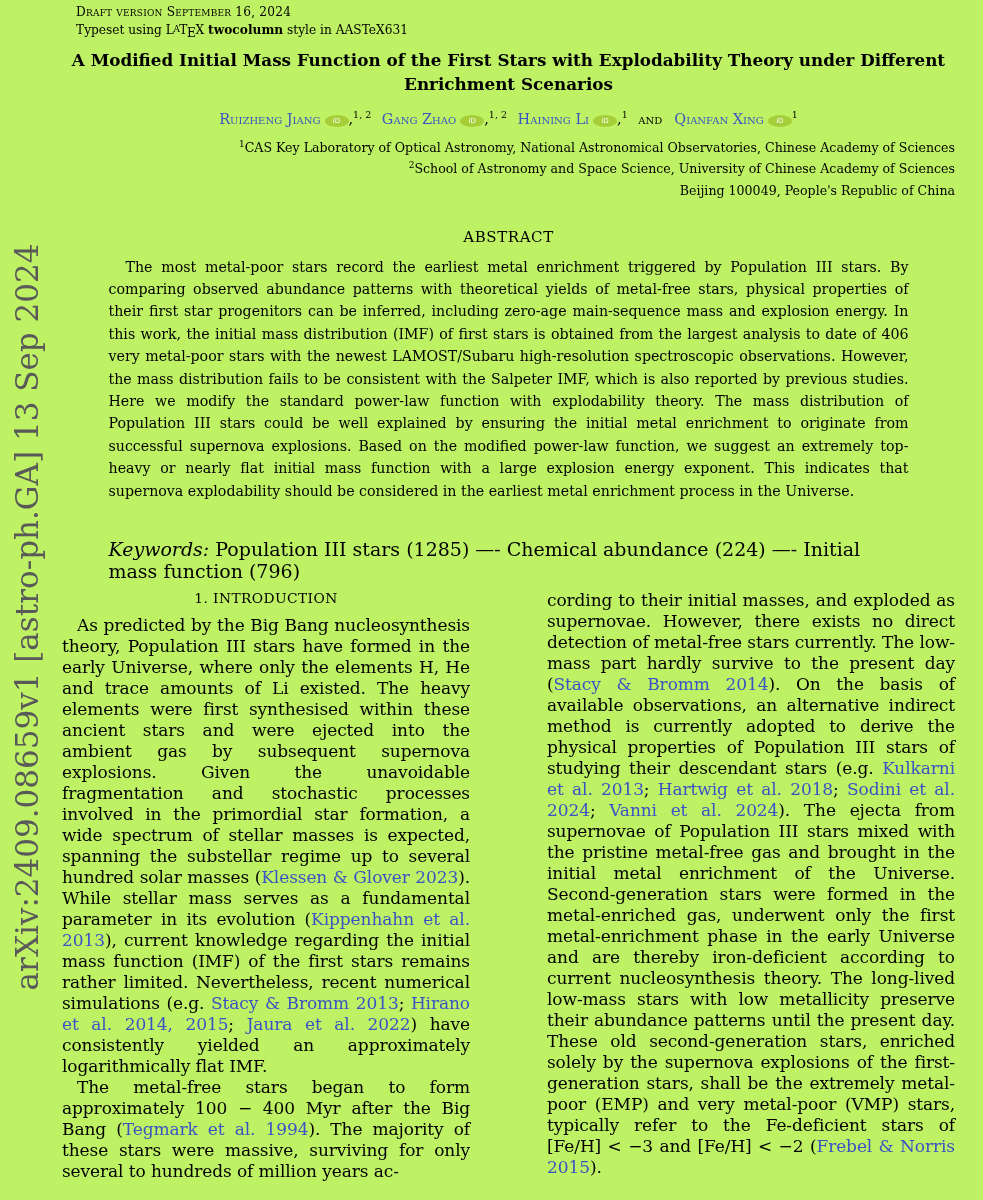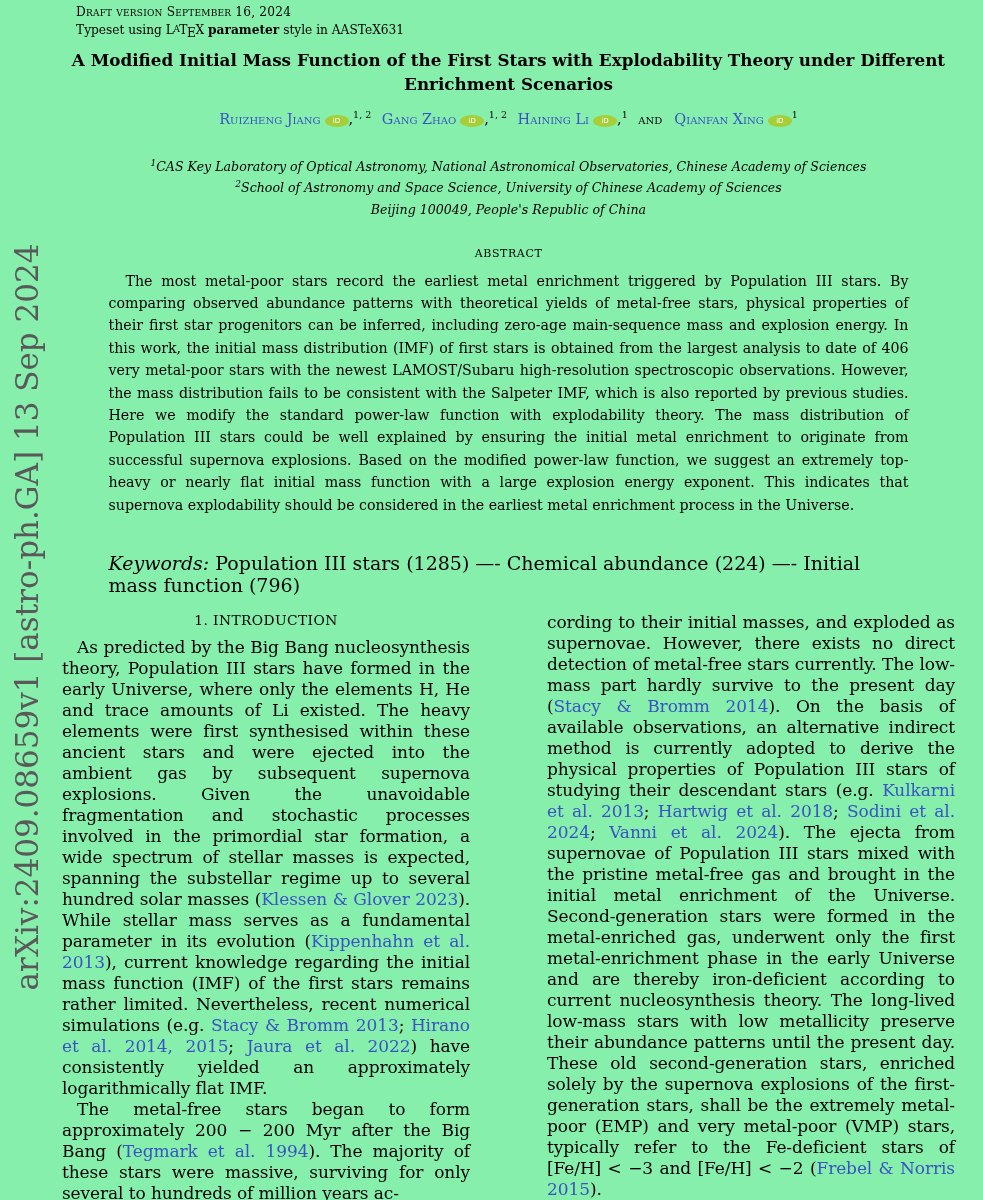--- a/index.html
+++ b/index.html
@@ -3,21 +3,21 @@
 <meta charset="utf-8">
 <style>
   :root{
     --link:#3a53c4;
     --arxiv_gray:#595959;
     --orcid_green:#a6ce39;
     --text:#000000;
   }
   html,body{margin:0;padding:0;background:#ffffff;}
   .page{
-    position:relative;width:983px;height:1200px;background:#86efac;overflow:hidden;
+    position:relative;width:983px;height:1200px;background:#bef264;overflow:hidden;
     font-family:"DejaVu Serif","Liberation Serif",serif;color:var(--text);
   }
   
   .top-header{position:absolute;top:3px;left:76px;font-size:12.2px;line-height:1.5;}
   .draft-line{font-variant:small-caps;letter-spacing:0.2px;}
   .typeset-line{margin-top:0px;}
   .seg-bold{font-weight:bold;}
   .seg-latex-a{font-size:0.72em;vertical-align:0.32em;margin:0 -0.06em;}
   .seg-latex-e{vertical-align:-0.24em;margin:0 -0.03em;}
   
@@ -37,44 +37,44 @@
   .author-prefix:not(:empty){margin-right:12px;}
   .author-name{color:var(--link);}
   .author-sep{color:var(--text);}
   .author-sup{font-size:9.5px;font-variant:normal;}
   .orcid-icon{
     display:inline-block;width:24px;height:12px;border-radius:50%;
     background:var(--orcid_green);color:#fff;font-size:7px;line-height:12px;
     text-align:center;font-family:"DejaVu Sans","Liberation Sans",sans-serif;
     font-variant:normal;font-style:normal;vertical-align:1px;margin-left:4px;
   }
-  .affils{margin-top:29px;text-align:center;font-style:italic;font-size:12.6px;line-height:1.62;}
+  .affils{margin-top:10px;text-align:right;font-size:12.6px;line-height:1.62;}
   .affil-sup{font-size:9px;}
-  .abstract-heading{margin-top:26px;text-align:center;font-size:11px;letter-spacing:0.6px;}
+  .abstract-heading{margin-top:26px;text-align:center;font-size:15px;letter-spacing:0.6px;}
   .abstract-text{
     margin:10px auto 9px;width:800px;text-align:justify;
     font-size:14.2px;line-height:22.4px;text-indent:17px;hyphens:auto;
   }
   .keywords{margin:36px auto 0;width:800px;font-size:19px;line-height:22px;}
   .kw-label{font-style:italic;}
-  .columns{display:flex;gap:77px;margin-top:16px;}
+  .columns{display:flex;gap:77px;margin-top:8px;}
   .col{width:420px;}
   .section-heading{text-align:center;font-size:13.8px;letter-spacing:0.4px;margin:0 0 9px 0;}
   .para{margin:0;text-align:justify;font-size:17px;line-height:21px;letter-spacing:-0.1px;hyphens:auto;}
   .indent{text-indent:15px;}
   .seg-link{color:var(--link);}
 </style>
 </head>
 <body>
 
 <div class="page">
 
   <div class="top-header">
     <div class="draft-line">Draft version September 16, 2024</div>
-    <div class="typeset-line"><span>Typeset using L</span><span class="seg-latex-a">A</span><span>T</span><span class="seg-latex-e">E</span><span>X </span><span class="seg-bold">parameter</span><span> style in AASTeX631</span></div>
+    <div class="typeset-line"><span>Typeset using L</span><span class="seg-latex-a">A</span><span>T</span><span class="seg-latex-e">E</span><span>X </span><span class="seg-bold">twocolumn</span><span> style in AASTeX631</span></div>
   </div>
 
   <div class="arxiv-stamp">arXiv:2409.08659v1 [astro-ph.GA] 13 Sep 2024</div>
 
   <div class="doc">
 
     <h1 class="title">A Modified Initial Mass Function of the First Stars with Explodability Theory under Different Enrichment Scenarios</h1>
 
     <div class="authors">
       <span class="author"><span class="author-prefix"></span><span class="author-name">Ruizheng Jiang</span><span class="orcid-icon">iD</span><span class="author-sep">,</span><sup class="author-sup">1, 2</sup></span>
@@ -94,21 +94,21 @@
     <p class="abstract-text">The most metal-poor stars record the earliest metal enrichment triggered by Population III stars. By comparing observed abundance patterns with theoretical yields of metal-free stars, physical properties of their first star progenitors can be inferred, including zero-age main-sequence mass and explosion energy. In this work, the initial mass distribution (IMF) of first stars is obtained from the largest analysis to date of 406 very metal-poor stars with the newest LAMOST/Subaru high-resolution spectroscopic observations. However, the mass distribution fails to be consistent with the Salpeter IMF, which is also reported by previous studies. Here we modify the standard power-law function with explodability theory. The mass distribution of Population III stars could be well explained by ensuring the initial metal enrichment to originate from successful supernova explosions. Based on the modified power-law function, we suggest an extremely top-heavy or nearly flat initial mass function with a large explosion energy exponent. This indicates that supernova explodability should be considered in the earliest metal enrichment process in the Universe.</p>
 
     <div class="keywords">
       <span class="kw-label">Keywords:</span> <span class="kw-text">Population III stars (1285) —- Chemical abundance (224) —- Initial mass function (796)</span>
     </div>
 
     <div class="columns">
       <div class="col">
         <div class="section-heading">1. INTRODUCTION</div>
         <p class="para indent"><span>As predicted by the Big Bang nucleosynthesis theory, Population III stars have formed in the early Universe, where only the elements H, He and trace amounts of Li existed. The heavy elements were first synthesised within these ancient stars and were ejected into the ambient gas by subsequent supernova explosions. Given the unavoidable fragmentation and stochastic processes involved in the primordial star formation, a wide spectrum of stellar masses is expected, spanning the substellar regime up to several hundred solar masses (</span><span class="seg-link">Klessen &amp; Glover 2023</span><span>). While stellar mass serves as a fundamental parameter in its evolution (</span><span class="seg-link">Kippenhahn et al. 2013</span><span>), current knowledge regarding the initial mass function (IMF) of the first stars remains rather limited. Nevertheless, recent numerical simulations (e.g. </span><span class="seg-link">Stacy &amp; Bromm 2013</span><span>; </span><span class="seg-link">Hirano et al. 2014, 2015</span><span>; </span><span class="seg-link">Jaura et al. 2022</span><span>) have consistently yielded an approximately logarithmically flat IMF.</span></p>
-        <p class="para indent"><span>The metal-free stars began to form approximately 200 − 200 Myr after the Big Bang (</span><span class="seg-link">Tegmark et al. 1994</span><span>). The majority of these stars were massive, surviving for only several to hundreds of million years ac-</span></p>
+        <p class="para indent"><span>The metal-free stars began to form approximately 100 − 400 Myr after the Big Bang (</span><span class="seg-link">Tegmark et al. 1994</span><span>). The majority of these stars were massive, surviving for only several to hundreds of million years ac-</span></p>
       </div>
       <div class="col">
         <p class="para"><span>cording to their initial masses, and exploded as supernovae. However, there exists no direct detection of metal-free stars currently. The low-mass part hardly survive to the present day (</span><span class="seg-link">Stacy &amp; Bromm 2014</span><span>). On the basis of available observations, an alternative indirect method is currently adopted to derive the physical properties of Population III stars of studying their descendant stars (e.g. </span><span class="seg-link">Kulkarni et al. 2013</span><span>; </span><span class="seg-link">Hartwig et al. 2018</span><span>; </span><span class="seg-link">Sodini et al. 2024</span><span>; </span><span class="seg-link">Vanni et al. 2024</span><span>). The ejecta from supernovae of Population III stars mixed with the pristine metal-free gas and brought in the initial metal enrichment of the Universe. Second-generation stars were formed in the metal-enriched gas, underwent only the first metal-enrichment phase in the early Universe and are thereby iron-deficient according to current nucleosynthesis theory. The long-lived low-mass stars with low metallicity preserve their abundance patterns until the present day. These old second-generation stars, enriched solely by the supernova explosions of the first-generation stars, shall be the extremely metal-poor (EMP) and very metal-poor (VMP) stars, typically refer to the Fe-deficient stars of [Fe/H] &lt; −3 and [Fe/H] &lt; −2 (</span><span class="seg-link">Frebel &amp; Norris 2015</span><span>).</span></p>
       </div>
     </div>
 
   </div>
 </div>
 
 </body></html>

